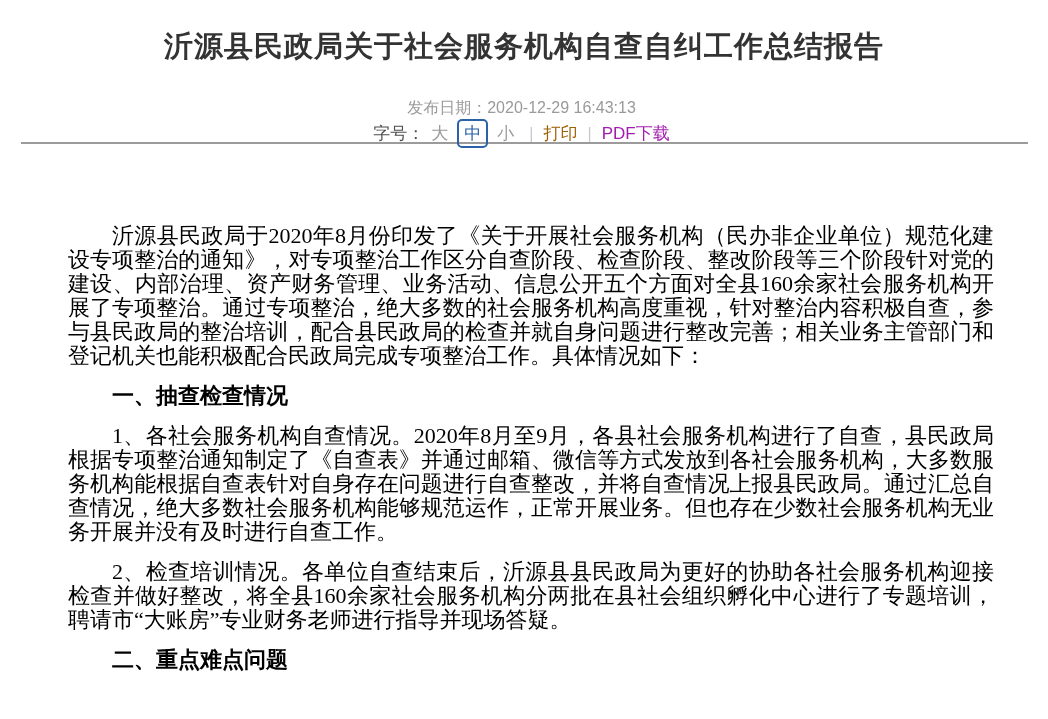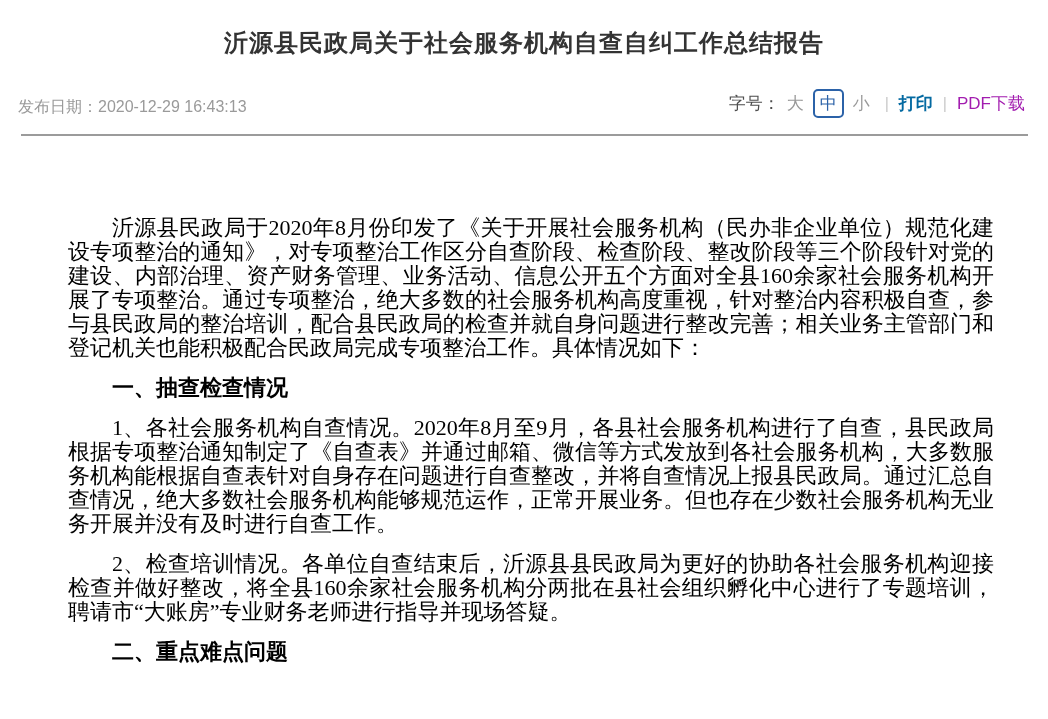--- a/index.html
+++ b/index.html
@@ -8,33 +8,34 @@
     height: 719px;
     overflow: hidden;
     background: #ffffff;
     font-family: "Liberation Sans", sans-serif;
   }
   .page { width: 1048px; height: 719px; position: relative; }
 
   .page-title {
     margin: 27px 0 0 0;
     text-align: center;
-    font-size: 24px;
+    font-size: 29px;
     font-weight: 700;
     color: #333333;
     letter-spacing: 1px;
     font-family: "Liberation Sans", sans-serif;
   }
 
   .meta-row {
     display: flex;
     justify-content: space-between;
-    align-items: flex-end;
+    align-items: center;
     margin: 31px 23px 0 18px;
     height: 28px;
+    flex-direction: column;
   }
 
   .publish-date {
     font-size: 16px;
     color: #9a9a9a;
     white-space: nowrap;
   }
 
   .toolbar {
     display: flex;
@@ -51,24 +52,23 @@
   }
   .fs-option.active {
     color: #2b62a8;
     border: 2px solid #2b62a8;
     border-radius: 5px;
     padding: 1px 5px;
     margin: 0 4px;
   }
   .sep { color: #c9c9c9; margin: 0 10px; font-size: 16px; }
   .print-link {
-    color: #0369a1;
+    color: #a16207;
     cursor: pointer;
     text-decoration: none;
-    font-weight: bold;
   }
   .pdf-link {
     color: #a21caf;
     cursor: pointer;
     text-decoration: none;
     font-size: 17px;
   }
 
   .divider {
     border: none;

